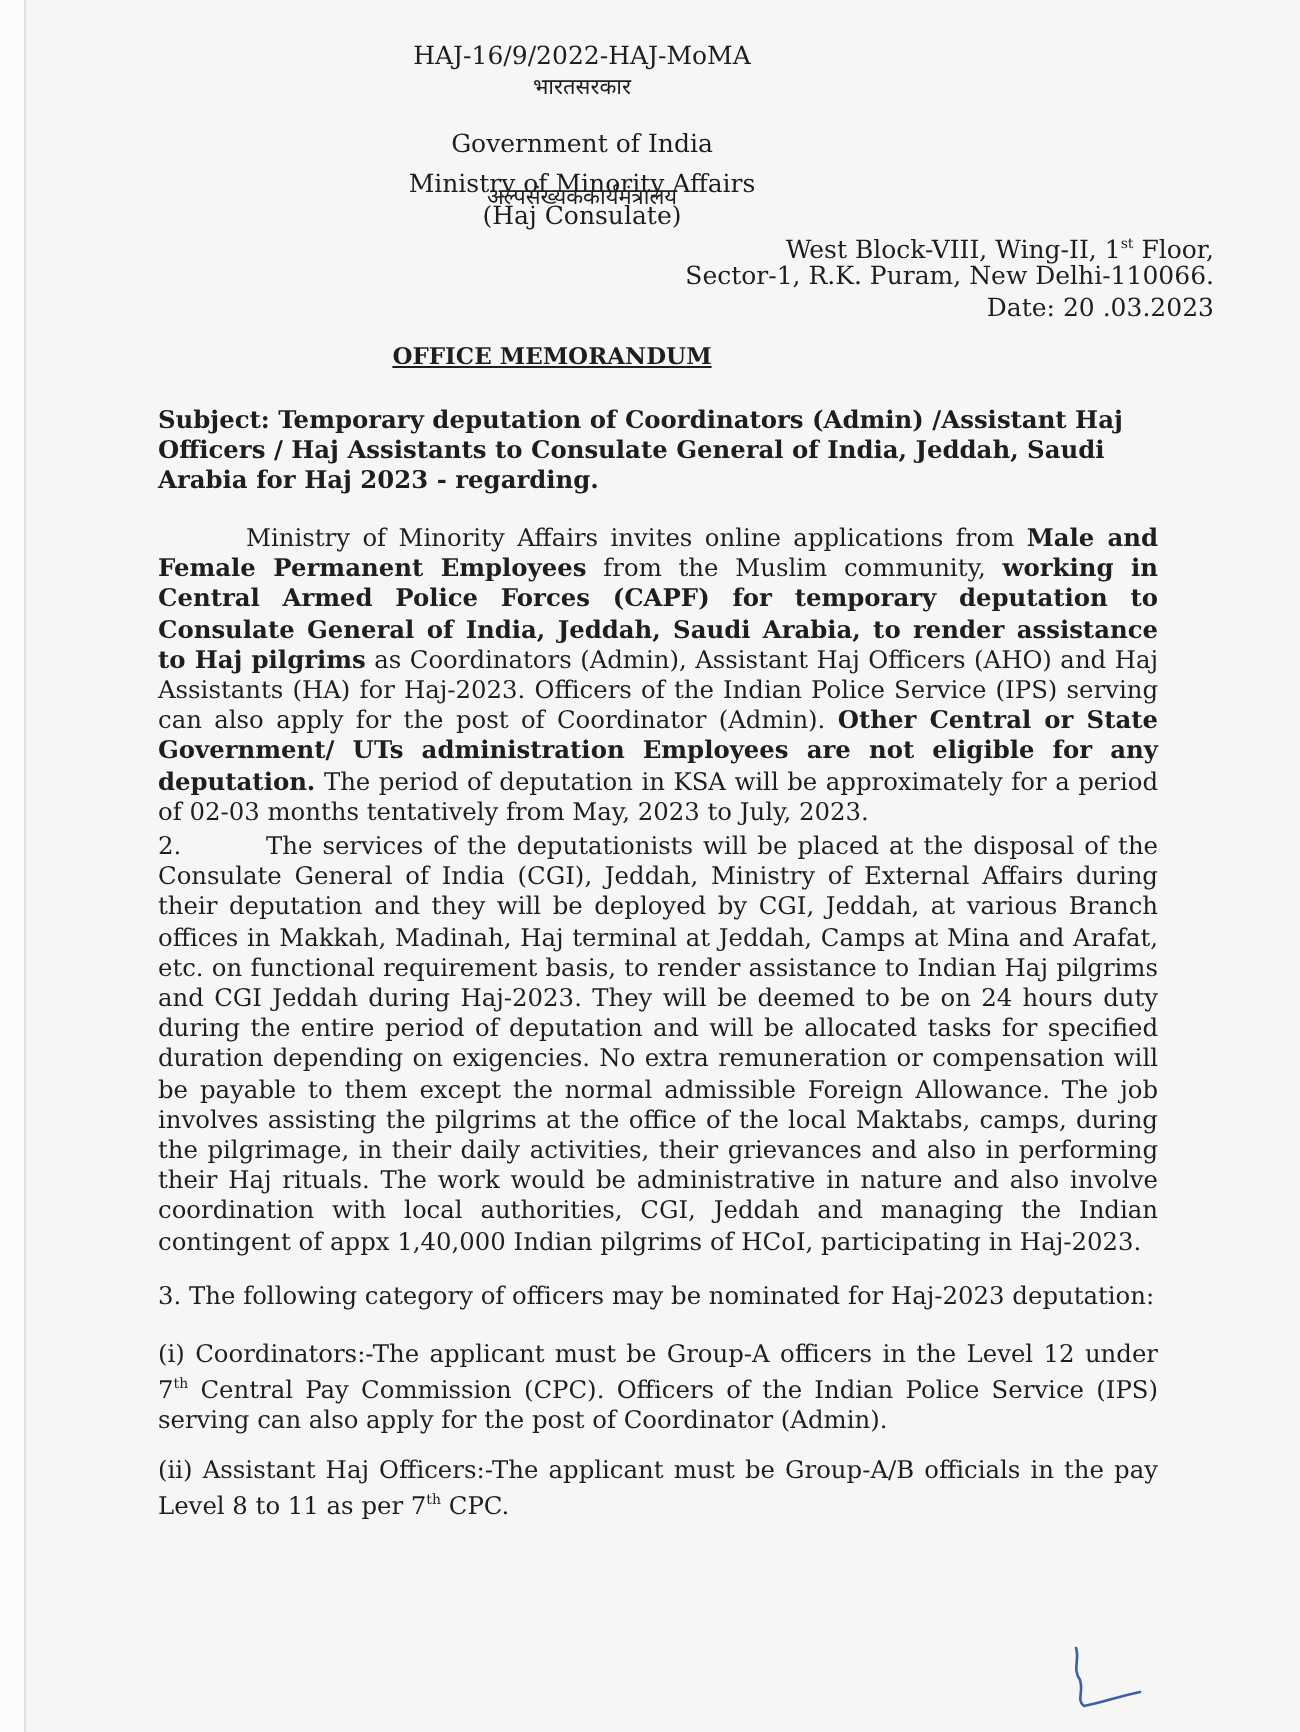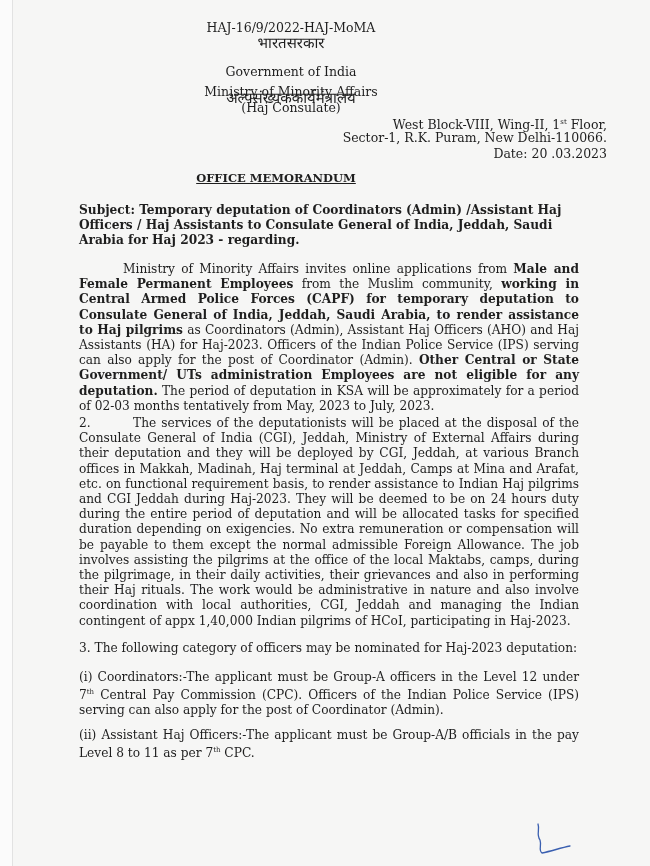--- a/index.html
+++ b/index.html
@@ -10,21 +10,21 @@
     color: #1e1e1e;
     position: relative;
   }
   .page {
     position: absolute; left: 12px; top: 0; width: 638px; height: 866px;
     background: #f6f6f5;
     border-left: 1px solid #e2e2e2;
   }
   .edge { position: absolute; left: 0; top: 0; width: 12px; height: 866px; background: #fbfbfb; }
   .hdr { position: absolute; left: 0; width: 582px; text-align: center; font-size: 12.5px; line-height: 15.5px; }
-  .hindi { font-family: "DejaVu Sans", sans-serif; font-size: 15px; }
+  .hindi { font-family: "DejaVu Sans", sans-serif; font-size: 11px; }
   .right { position: absolute; right: 43px; text-align: right; font-size: 12.5px; line-height: 16px; }
   sup { font-size: 7px; vertical-align: 5px; }
   .title { position: absolute; left: 0; width: 552px; top: 171px; text-align: center; font-weight: bold; font-size: 11.5px; text-decoration: underline; }
   .block { position: absolute; left: 79px; width: 500px; font-size: 12.2px; line-height: 15.2px; text-align: justify; }
   .subject { top: 203px; font-weight: bold; text-align: left; }
   .p1 { top: 262px; }
   .p2 { top: 416px; }
   .p3 { top: 641px; }
   .p4 { top: 670px; }
   .p5 { top: 728px; }

